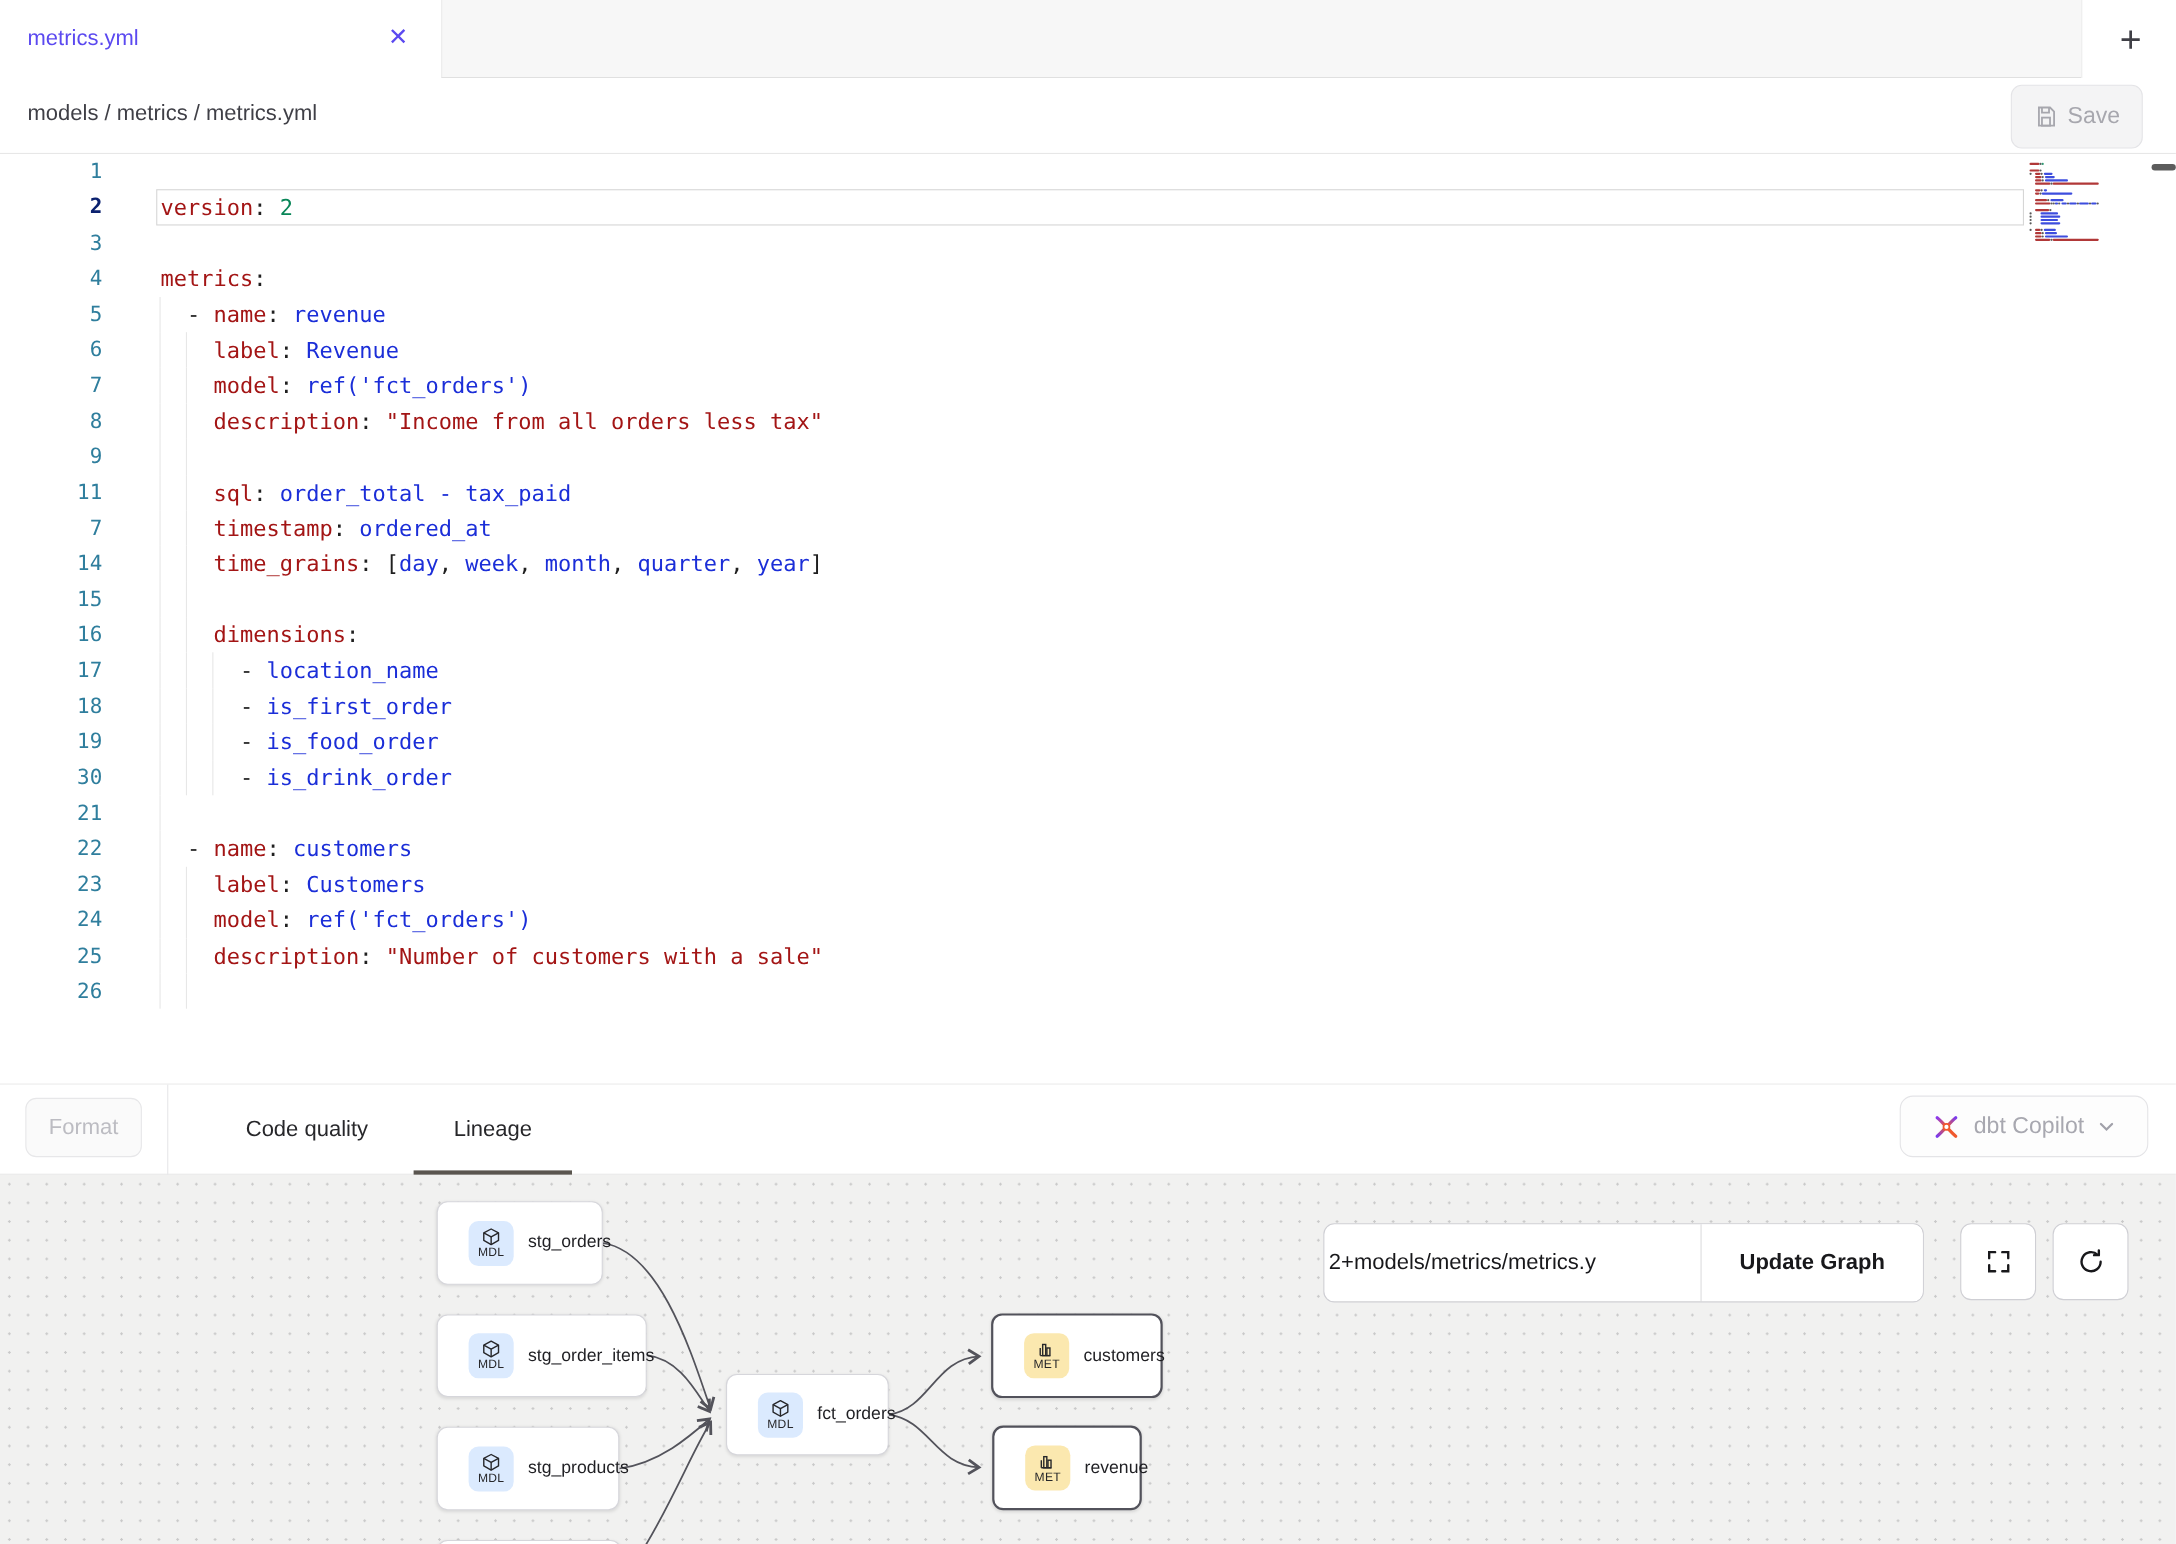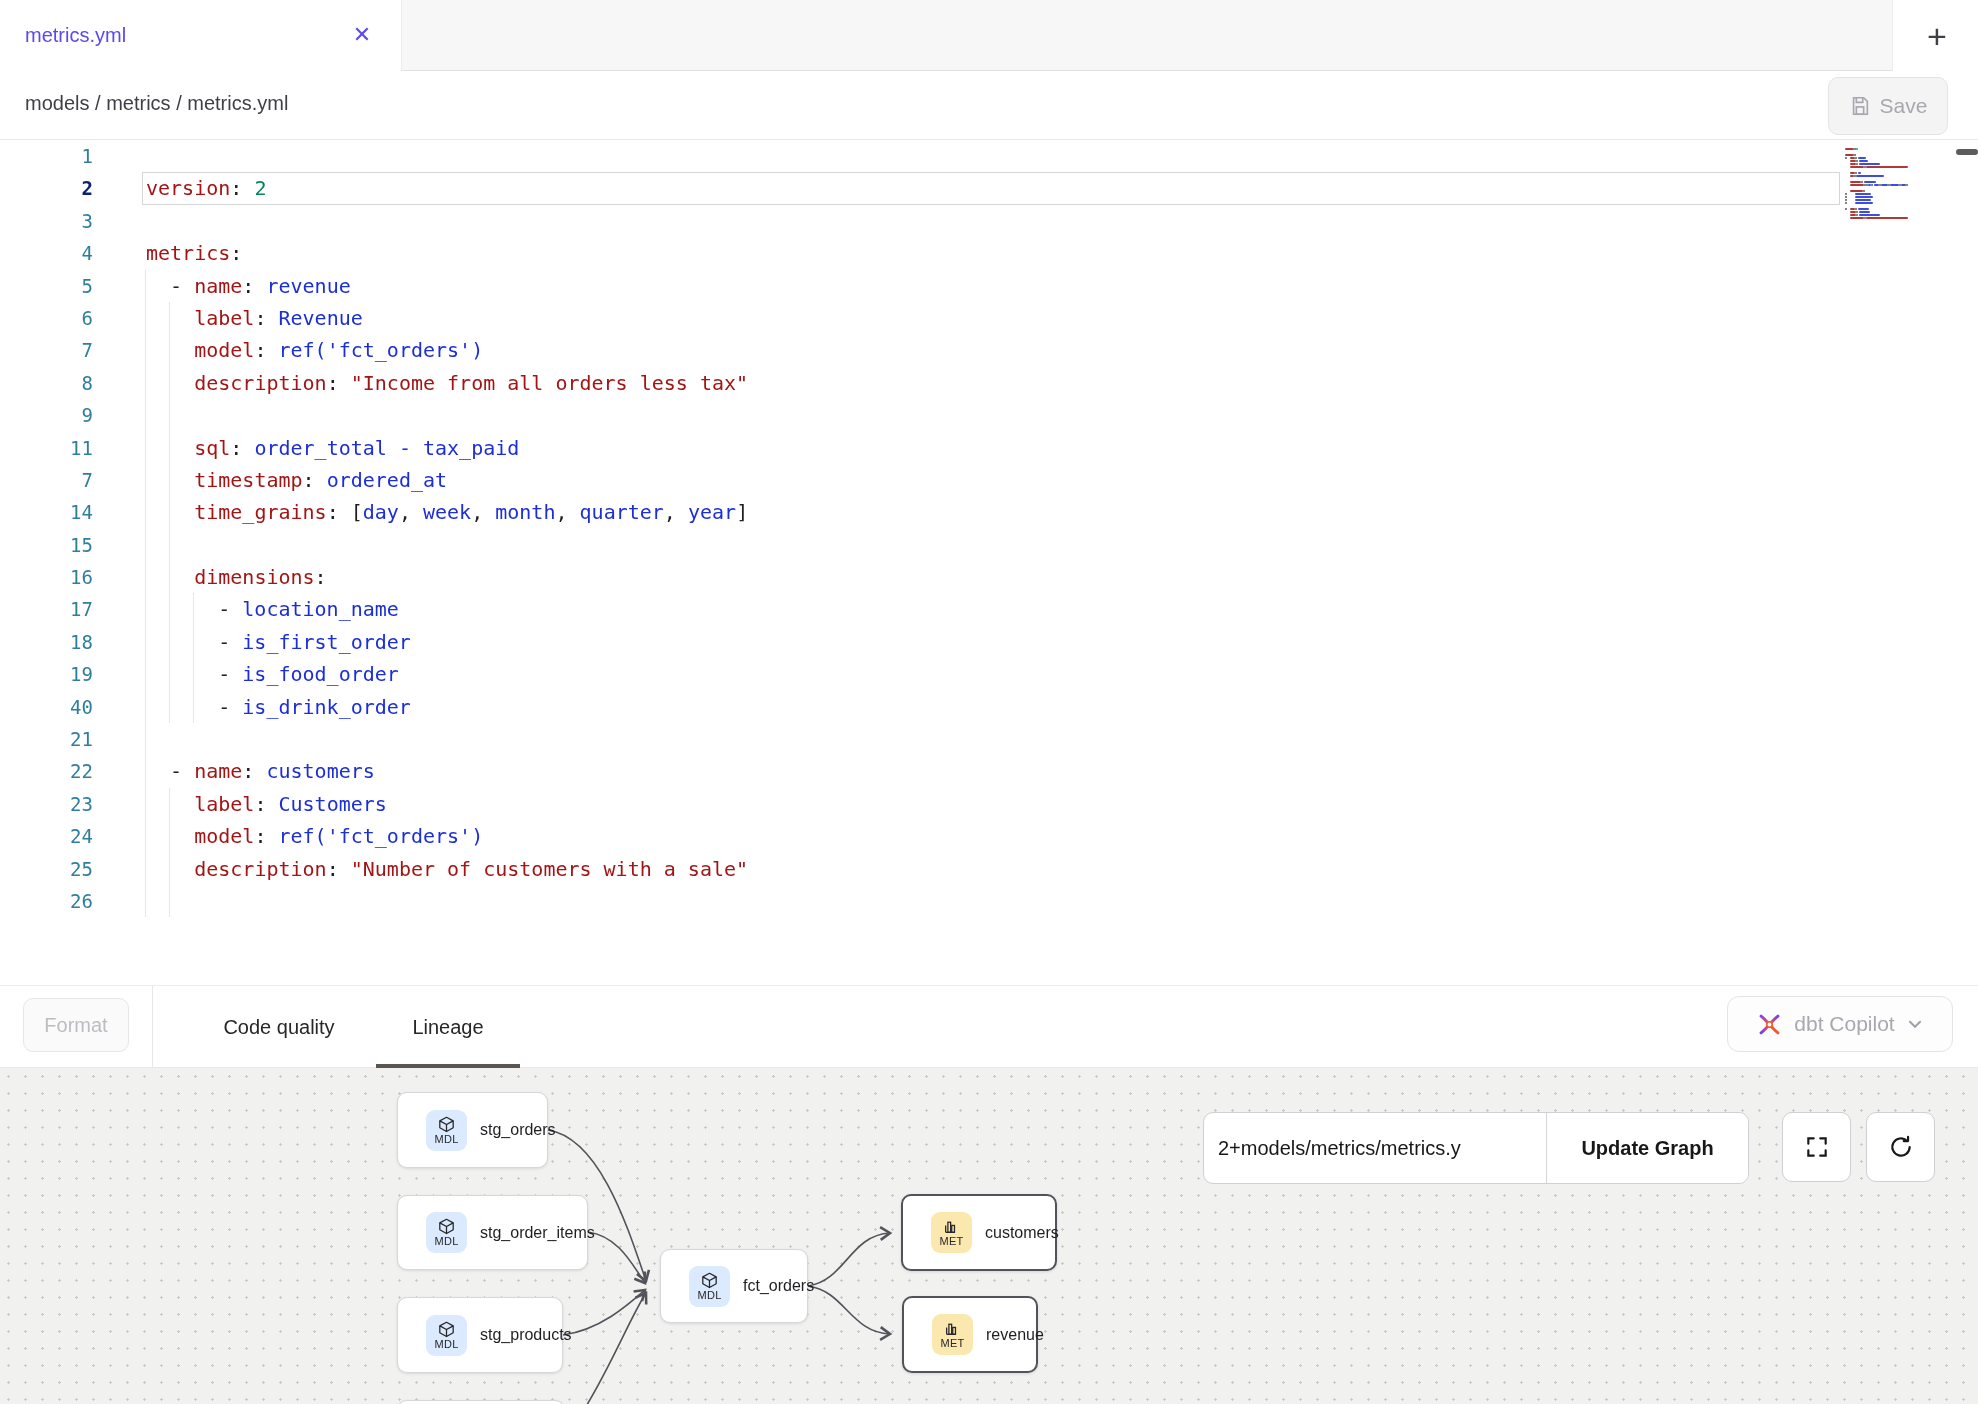--- a/index.html
+++ b/index.html
@@ -67,21 +67,21 @@
   .badge { width:41px; height:41px; border-radius:9px; display:flex; flex-direction:column;
            align-items:center; justify-content:center; flex:0 0 41px; }
   .badge.mdl { background:#dbeafe; }
   .badge.met { background:#fbe8af; }
   .badge .btxt { font-size:11px; color:#27272a; letter-spacing:.3px; margin-top:0px; }
   .gnode .nlabel { font-size:16px; color:#1f1f23; }
 
   .graph-controls { position:absolute; left:1203px; top:44px; height:72px; display:flex; }
   .selector-box { width:546px; height:72px; background:#fff; border:1px solid #cfcfd4; border-radius:10px;
                   display:flex; overflow:hidden; }
-  .selector-input { width:342px; height:100%; border:none; outline:none; padding:0 14px; font-size:20px;
+  .selector-input { width:342px; height:100%; border:none; outline:none; padding:0 4px; font-size:20px;
                     color:#18181b; font-family:"Liberation Sans",sans-serif; background:transparent; }
   .selector-sep { width:1px; background:#d4d4d8; }
   .update-btn { flex:1; border:none; background:#fff; font-size:20px; font-weight:600; color:#18181b; cursor:pointer; }
   .sq-btn { position:absolute; top:44px; width:69px; height:70px; background:#fff; border:1px solid #cfcfd4;
             border-radius:10px; display:flex; align-items:center; justify-content:center; cursor:pointer; }
   .sq-btn.fs { left:1782px; } .sq-btn.rf { left:1866px; }
 </style>
 </head>
 <body>
 
@@ -206,21 +206,21 @@
         <span class="guide" style="left: 145px;"></span>
         <span class="guide" style="left: 169.08px;"></span>
         <span class="guide" style="left: 193.16px;"></span>
         <span class="ln">19</span>
         <span class="ct"><span class="tok-p">      - </span><span class="tok-v">is_food_order</span></span>
       </div>
       <div class="code-line">
         <span class="guide" style="left: 145px;"></span>
         <span class="guide" style="left: 169.08px;"></span>
         <span class="guide" style="left: 193.16px;"></span>
-        <span class="ln">40</span>
+        <span class="ln">30</span>
         <span class="ct"><span class="tok-p">      - </span><span class="tok-v">is_drink_order</span></span>
       </div>
       <div class="code-line">
         <span class="guide" style="left: 145px;"></span>
         <span class="ln">21</span>
         <span class="ct"></span>
       </div>
       <div class="code-line">
         <span class="guide" style="left: 145px;"></span>
         <span class="ln">22</span>

